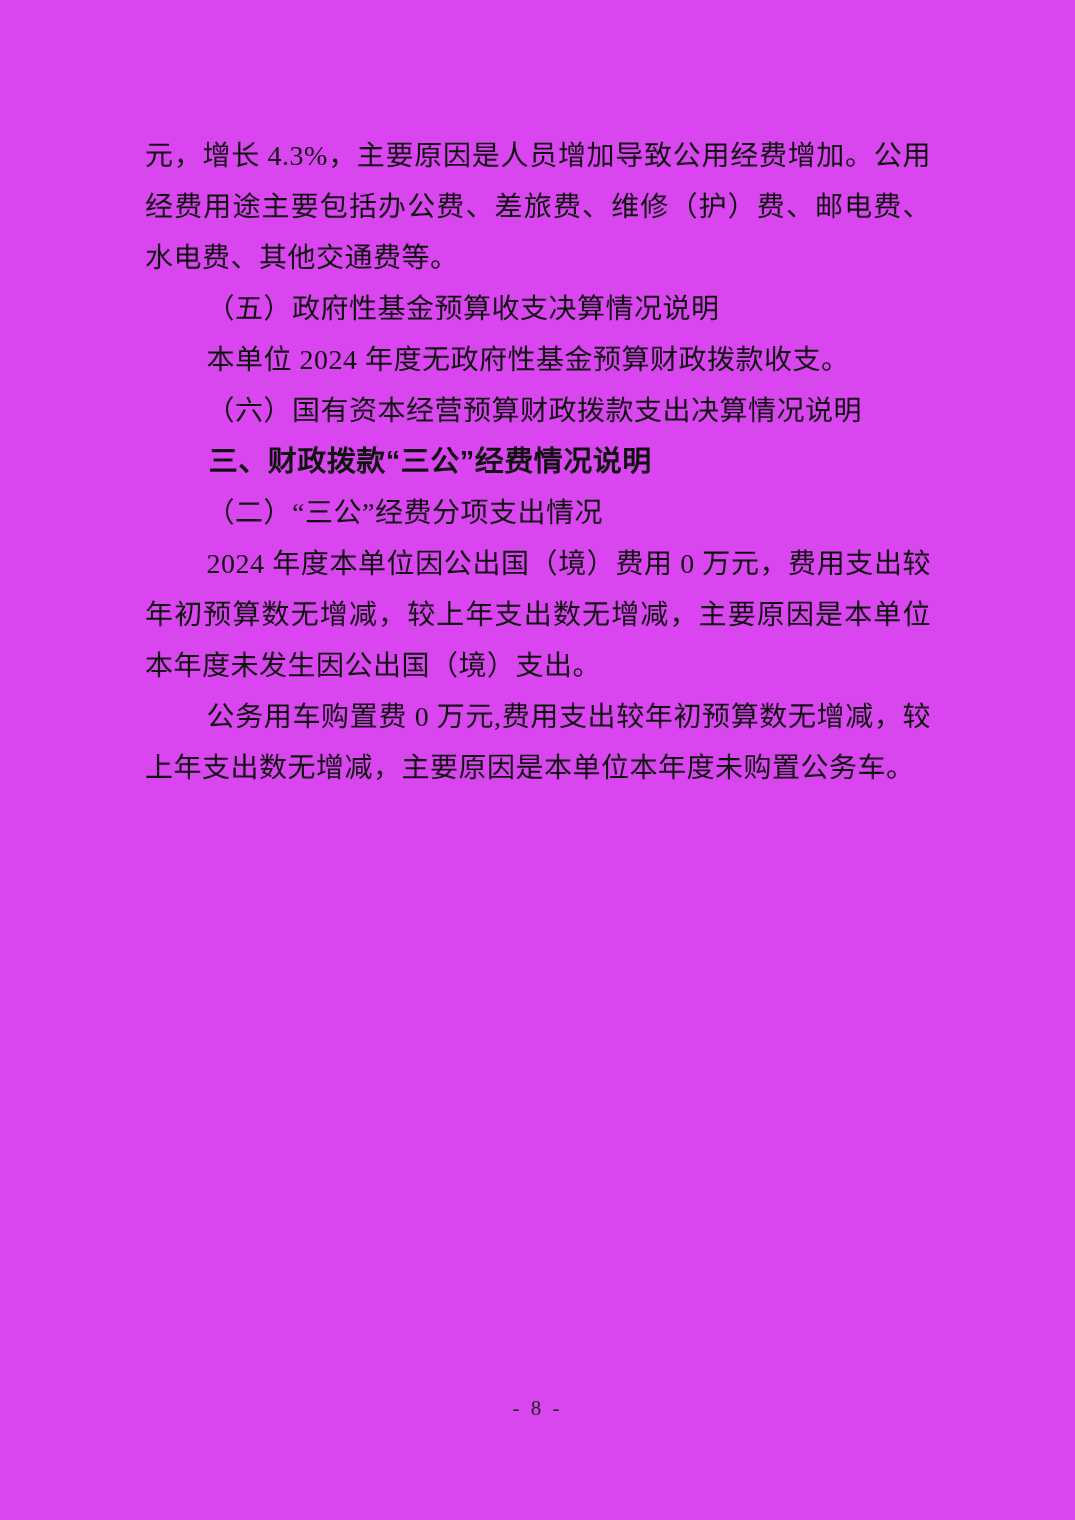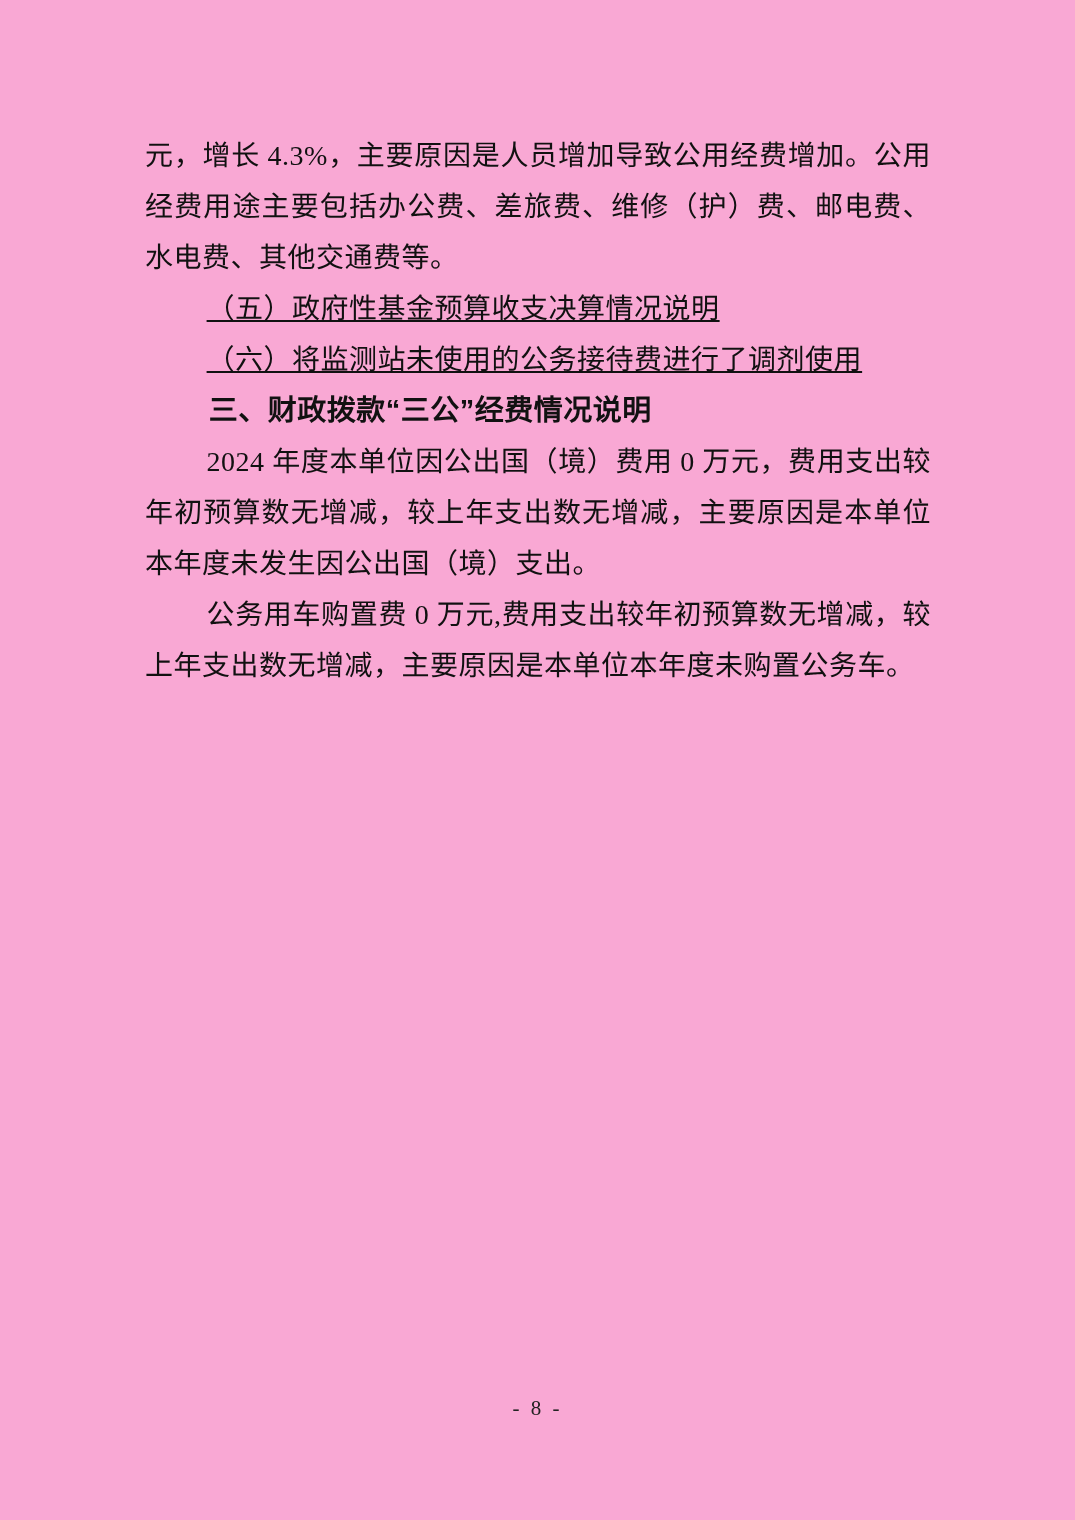--- a/index.html
+++ b/index.html
@@ -5,21 +5,21 @@
 <style>
   html, body {
     margin: 0;
     padding: 0;
     background: #ffffff;
   }
   .page {
     position: relative;
     width: 1075px;
     height: 1520px;
-    background: #f9a8d4;
+    background: #d946ef;
     overflow: hidden;
     font-family: "Liberation Serif", "DejaVu Serif", serif;
     color: #111111;
   }
   .content {
     position: absolute;
     left: 145px;
     top: 130px;
     width: 786px;
   }
@@ -37,21 +37,20 @@
     text-indent: 0;
   }
   
   .p-body {
     text-indent: 2.2em;
   }
   
   .h-sub {
     text-indent: 2.2em;
     text-align: center;
-    text-decoration: underline;
   }
   
   .h-chapter {
     font-family: "Liberation Sans", "DejaVu Sans", sans-serif;
     font-weight: 700;
     text-indent: 2.2em;
     text-align: left;
     font-size: 29px !important;
   }
   .page-footer {
@@ -69,28 +68,30 @@
 </head>
 <body>
 
 <div class="page">
   <div class="content">
 
     <p class="p-cont">元，增长 4.3%，主要原因是人员增加导致公用经费增加。公用经费用途主要包括办公费、差旅费、维修（护）费、邮电费、水电费、其他交通费等。</p>
 
     <p class="h-sub">（五）政府性基金预算收支决算情况说明</p>
 
+    <p class="p-body">本单位 2024 年度无政府性基金预算财政拨款收支。</p>
 
-    <p class="h-sub">（六）将监测站未使用的公务接待费进行了调剂使用</p>
+    <p class="h-sub">（六）国有资本经营预算财政拨款支出决算情况说明</p>
 
 
     <p class="h-chapter">三、财政拨款“三公”经费情况说明</p>
 
 
 
+    <p class="h-sub">（二）“三公”经费分项支出情况</p>
 
     <p class="p-body">2024 年度本单位因公出国（境）费用 0 万元，费用支出较年初预算数无增减，较上年支出数无增减，主要原因是本单位本年度未发生因公出国（境）支出。</p>
 
     <p class="p-body">公务用车购置费 0 万元,费用支出较年初预算数无增减，较上年支出数无增减，主要原因是本单位本年度未购置公务车。</p>
 
   </div>
 
   <div class="page-footer">- 8 -</div>
 </div>
 

